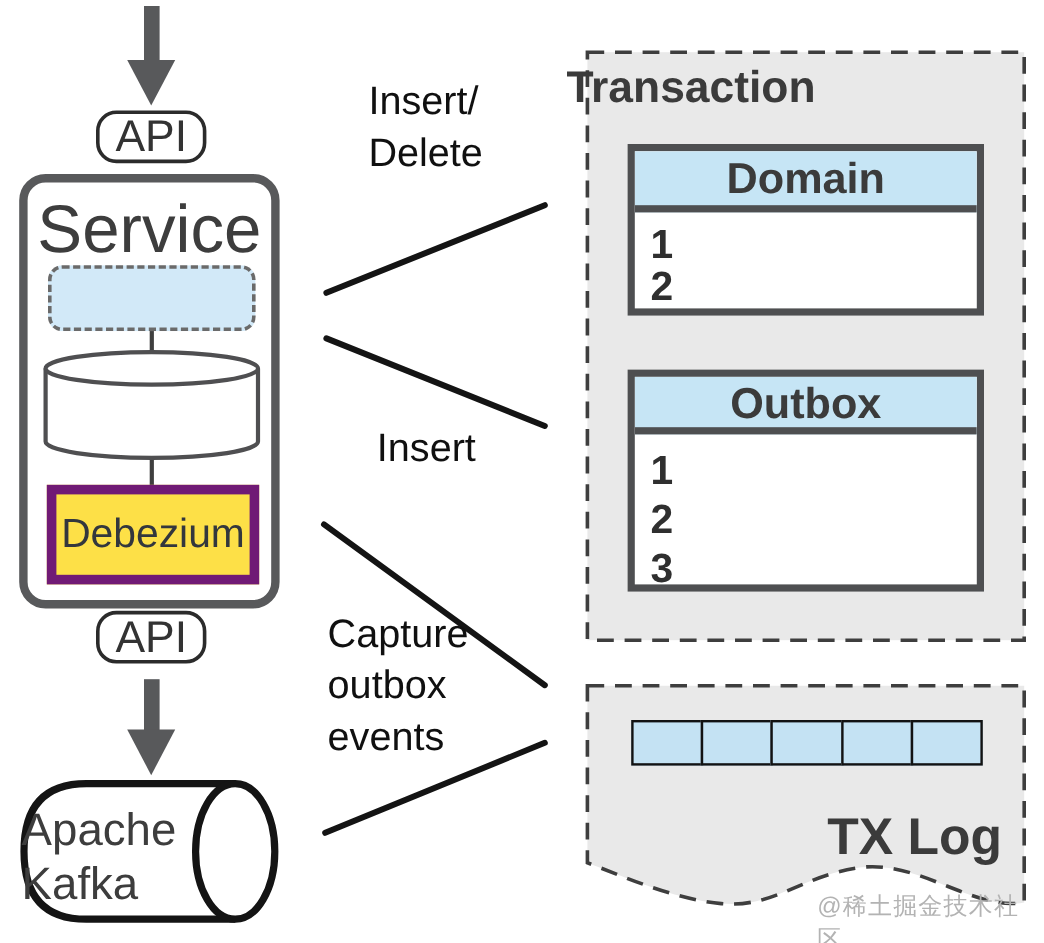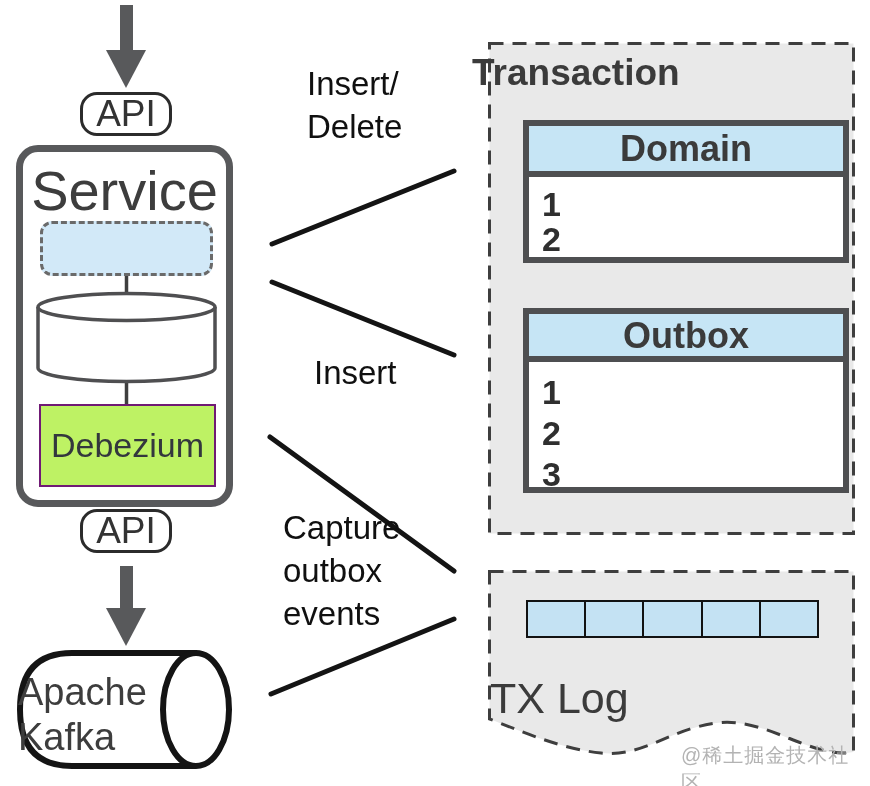--- a/index.html
+++ b/index.html
@@ -27,42 +27,42 @@
   }
   #api-top    { top:92px; }
   #api-bottom { top:509px; }
   .dashed-component {
     position:absolute; left:40px; top:221px; width:173px; height:55px;
     box-sizing:border-box; border:3px dashed #6a6a6a; border-radius:12px;
     background:#d2e9f8; z-index:4;
   }
   .debezium-box {
     position:absolute; left:39px; top:404px; width:177px; height:83px;
-    box-sizing:border-box; border:2px solid #701a75; background:#bef264;
+    box-sizing:border-box; border:8px solid #701a75; background:#fde047;
     display:flex; align-items:center; justify-content:center;
     font-size:34px; color:#33373d; z-index:4;
   }
   .kafka-label {
     position:absolute; left:18px; top:670px; width:180px; 
     font-size:38px; line-height:45px; color:#3d3d3d; z-index:4;
   }
 
   
   .flow-label { position:absolute; font-size:33px; line-height:43px; color:#101010; z-index:4; }
   #label-iud     { left:307px; top:62px;  }
   #label-insert  { left:314px; top:351px; }
-  #label-capture { left:283px; top:506px; }
+  #label-capture { left:273px; top:506px; }
 
   
   .trans-title {
     position:absolute; left:472px; top:52px; width:367px; 
     font-weight:bold; font-size:37px; color:#3b3b3b; z-index:4;
   }
   .dtable {
-    position:absolute; left:523px; width:326px; box-sizing:border-box;
+    position:absolute; left:523px; width:297px; box-sizing:border-box;
     border:6px solid #4e4f51; background:#ffffff; z-index:4; overflow:hidden;
   }
   #table-domain { top:120px; height:143px; }
   #table-outbox { top:308px; height:185px; }
   .thead {
     background:#c6e5f5; border-bottom:6px solid #4e4f51; text-align:center;
     font-weight:bold; font-size:36px; color:#3b3b3b;
   }
   #table-domain .thead { height:45px; line-height:46px; }
   #table-outbox .thead { height:42px; line-height:43px; }
@@ -73,22 +73,22 @@
   .txlog-cells {
     position:absolute; left:526px; top:600px; width:293px; height:38px;
     display:flex; z-index:4;
   }
   .txlog-cell {
     flex:1; background:#c4e2f3; border:2px solid #121212; box-sizing:border-box;
     margin-left:-2px;
   }
   .txlog-cell:first-child { margin-left:0; }
   .txlog-title {
-    position:absolute; left:490px; top:674px; width:367px; text-align:left;
-    font-weight:normal; font-size:43px; color:#3b3b3b; z-index:4;
+    position:absolute; left:468px; top:674px; width:367px; text-align:right;
+    font-weight:bold; font-size:43px; color:#3b3b3b; z-index:4;
   }
   .watermark {
     position:absolute; left:681px; top:742px; font-size:20px; color:#b3b3b3;
     letter-spacing:1px; z-index:5;
   }
 </style>
 </head>
 <body>
 
 <div class="canvas">

